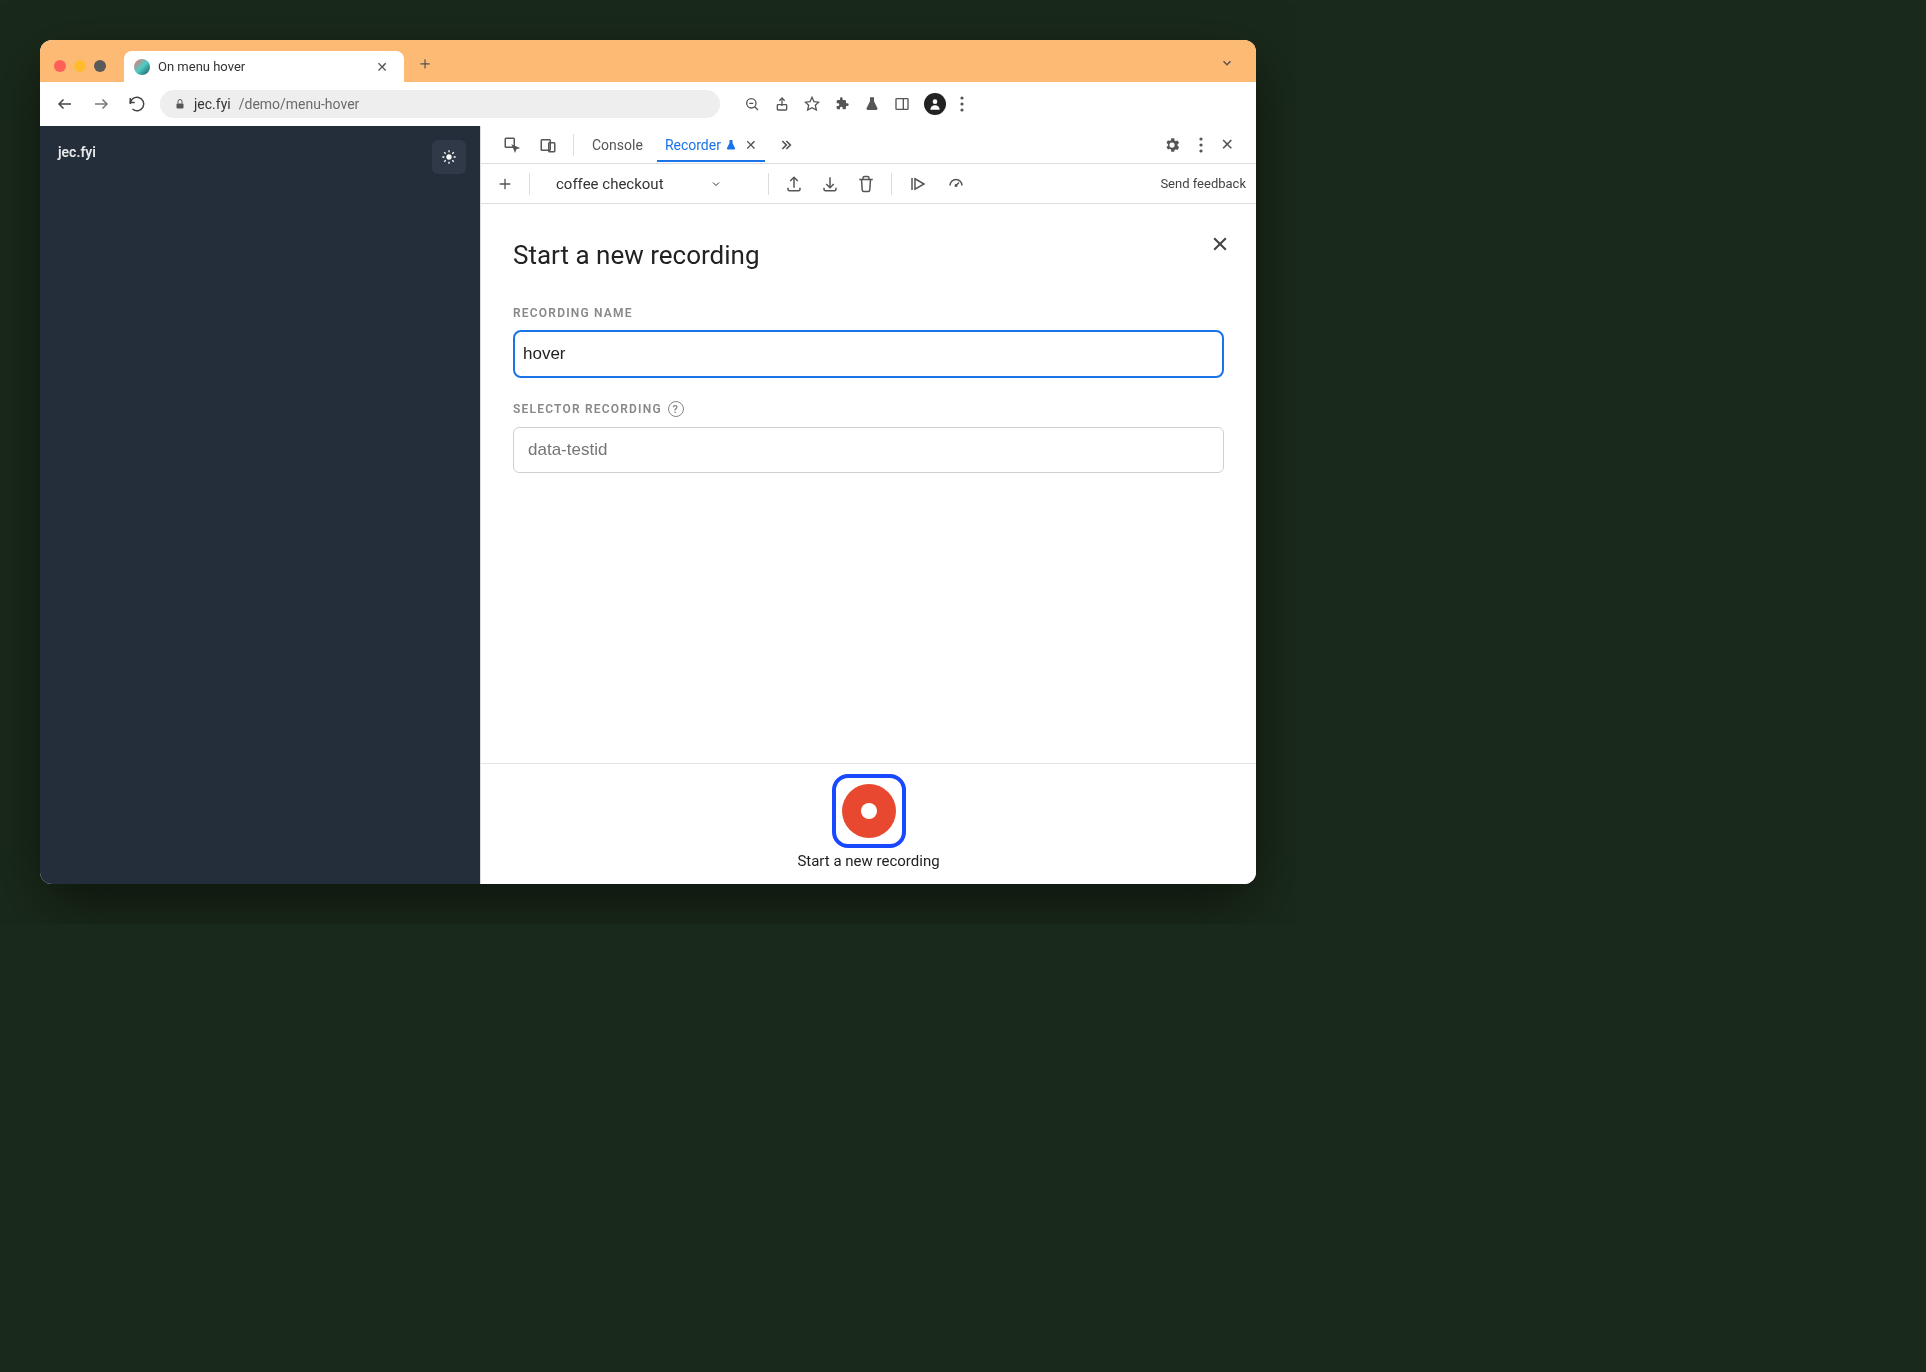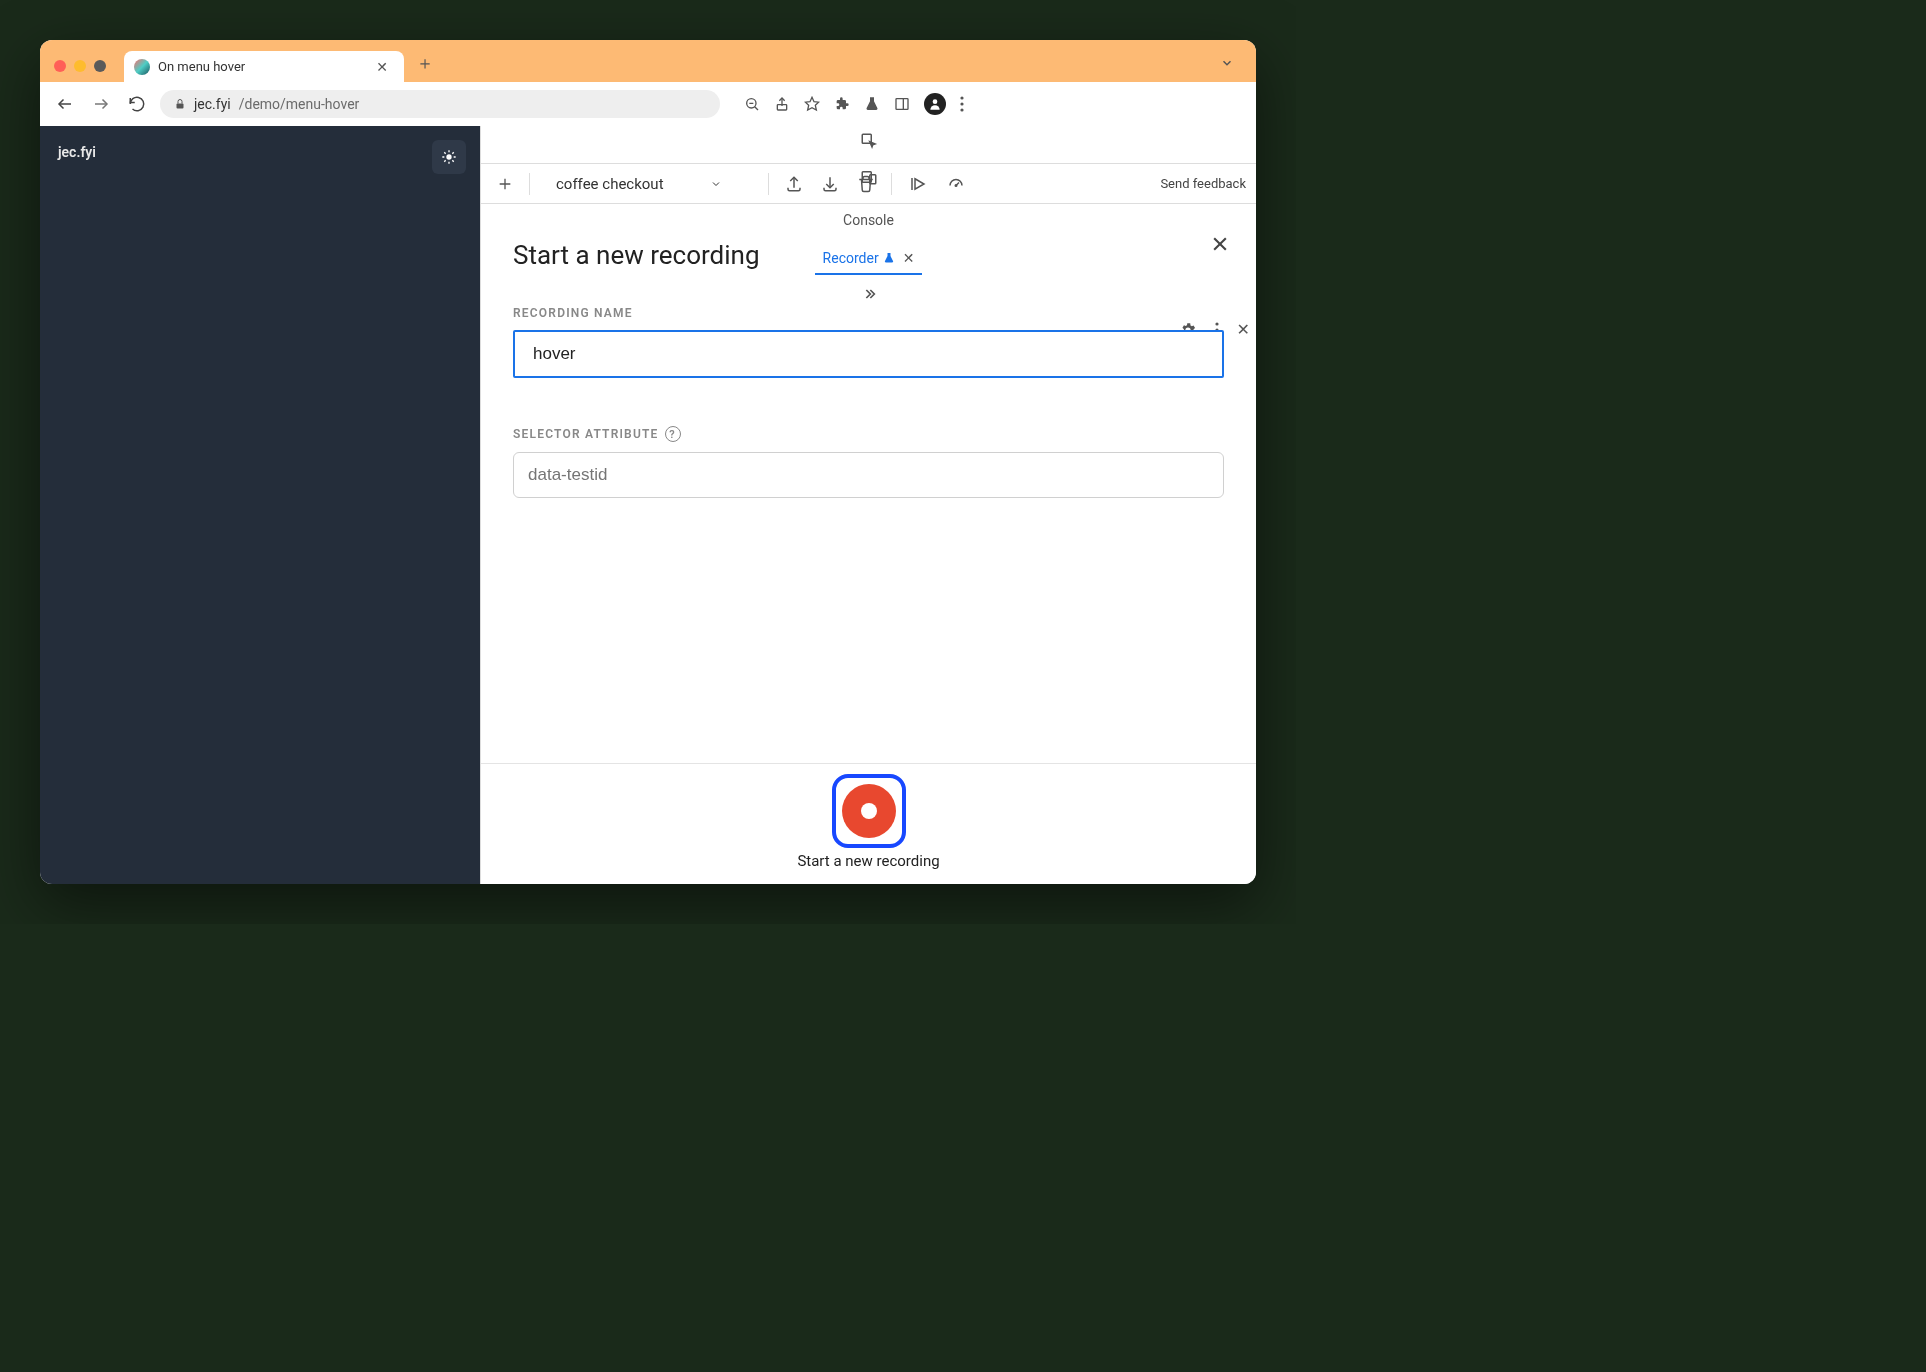--- a/index.html
+++ b/index.html
@@ -67,36 +67,36 @@
       width: 440px; background:#242d3a; color:#fff; padding:18px; position:relative;
     }
     .page-brand { font-size:14px; font-weight:600; color:#e8e8e8; }
     .theme-toggle { position:absolute; right:14px; top:14px; width:34px; height:34px; border-radius:6px; background:#2f3948; display:flex; align-items:center; justify-content:center; cursor:pointer; }
     .hover-card {
       background:#e6e6e6; color:#6b6b6b; border-radius:18px; padding:110px 30px;
       text-align:center; font-size:22px; margin:180px auto 0; width:280px;
       box-shadow: 0 0 40px rgba(255,255,255,0.03);
     }
     .devtools { flex:1; display:flex; flex-direction:column; border-left:1px solid #ddd; background:#fff; }
-    .dt-tabs { display:flex; align-items:center; border-bottom:1px solid #ddd; height:38px; padding:0 0; gap:6px;flex-direction:column; }
+    .dt-tabs { display:flex; align-items:center; border-bottom:1px solid #ddd; height:38px; padding:0 16px; gap:6px; }
     .dt-tabs .dt-icon { padding:6px; cursor:pointer; color:#555; }
     .dt-sep { width:1px; height:22px; background:#ddd; margin:0 4px; }
     .dt-tab { padding:8px 8px; font-size:14px; color:#555; cursor:pointer; position:relative; display:flex; align-items:center; gap:4px; }
     .dt-tab.active { color:#1a73e8; }
     .dt-tab.active::after { content:''; position:absolute; left:0; right:0; bottom:-1px; height:2px; background:#1a73e8; }
     .dt-tabs .push-right { margin-left:auto; display:flex; gap:6px; align-items:center; }
     .dt-toolbar { display:flex; align-items:center; border-bottom:1px solid #ddd; height:40px; padding:0 10px; gap:6px; color:#555;}
     .rec-dropdown { display:flex; align-items:center; gap:6px; font-size:15px; color:#333; padding:4px 6px; cursor:pointer; margin:0 30px 0 10px; }
     .tool-icon { padding:6px; cursor:pointer; color:#555; }
     .feedback { margin-left:auto; font-size:13px; color:#444; cursor:pointer; }
     .panel { padding:36px 32px; overflow:auto; flex:1; position:relative; }
     .panel h1 { font-size:26px; font-weight:400; color:#222; margin-bottom:36px; }
     .panel-close { position:absolute; right:26px; top:30px; color:#444; cursor:pointer; }
     .field-label { font-size:12px; letter-spacing:1.2px; color:#888; font-weight:600; margin-bottom:10px; display:flex; align-items:center; gap:6px; }
-    .input { width:100%; border:2px solid #1a73e8; border-radius:2px; padding:12px 18px; font-size:17px; color:#222; outline:none; margin-bottom:48px; }
+    .input { width:100%; border:2px solid #1a73e8; border-radius:8px; padding:12px 8px; font-size:17px; color:#222; outline:none; margin-bottom:23px; }
     .input2 { width:100%; border:1px solid #d0d0d0; border-radius:6px; padding:12px 14px; font-size:17px; color:#aaa; outline:none; margin-bottom:20px; }
     .bottom-bar { border-top:1px solid #e4e4e4; padding:10px 0 14px; text-align:center; }
     .record-btn {
       width:74px; height:74px; border-radius:16px; border:4px solid #1848ff;
       display:inline-flex; align-items:center; justify-content:center; cursor:pointer;
       margin-bottom:4px;
     }
     .record-circle { width:54px; height:54px; border-radius:50%; background:#e8482f; display:flex; align-items:center; justify-content:center; }
     .record-inner { width:16px; height:16px; border-radius:50%; background:#fff; }
     .record-label { font-size:15px; color:#222; }
@@ -336,21 +336,21 @@
           <svg width="20" height="20" viewBox="0 0 24 24" fill="none" stroke="currentColor" stroke-width="2.5">
               <line x1="5" y1="5" x2="19" y2="19"></line>
               <line x1="19" y1="5" x2="5" y2="19"></line>
             </svg>
         </div>
 
         <div class="field-label">RECORDING NAME</div>
         <input class="input" value="hover" style="">
 
         <div class="field-label">
-          <span>SELECTOR ATTRIBUTE</span>
+          <span>SELECTOR RECORDING</span>
           <span class="help-circle">?</span>
         </div>
         <input class="input2" placeholder="data-testid" style="">
       </div>
 
       <div class="bottom-bar">
         <div class="record-btn">
           <div class="record-circle">
             <div class="record-inner"></div>
           </div>

